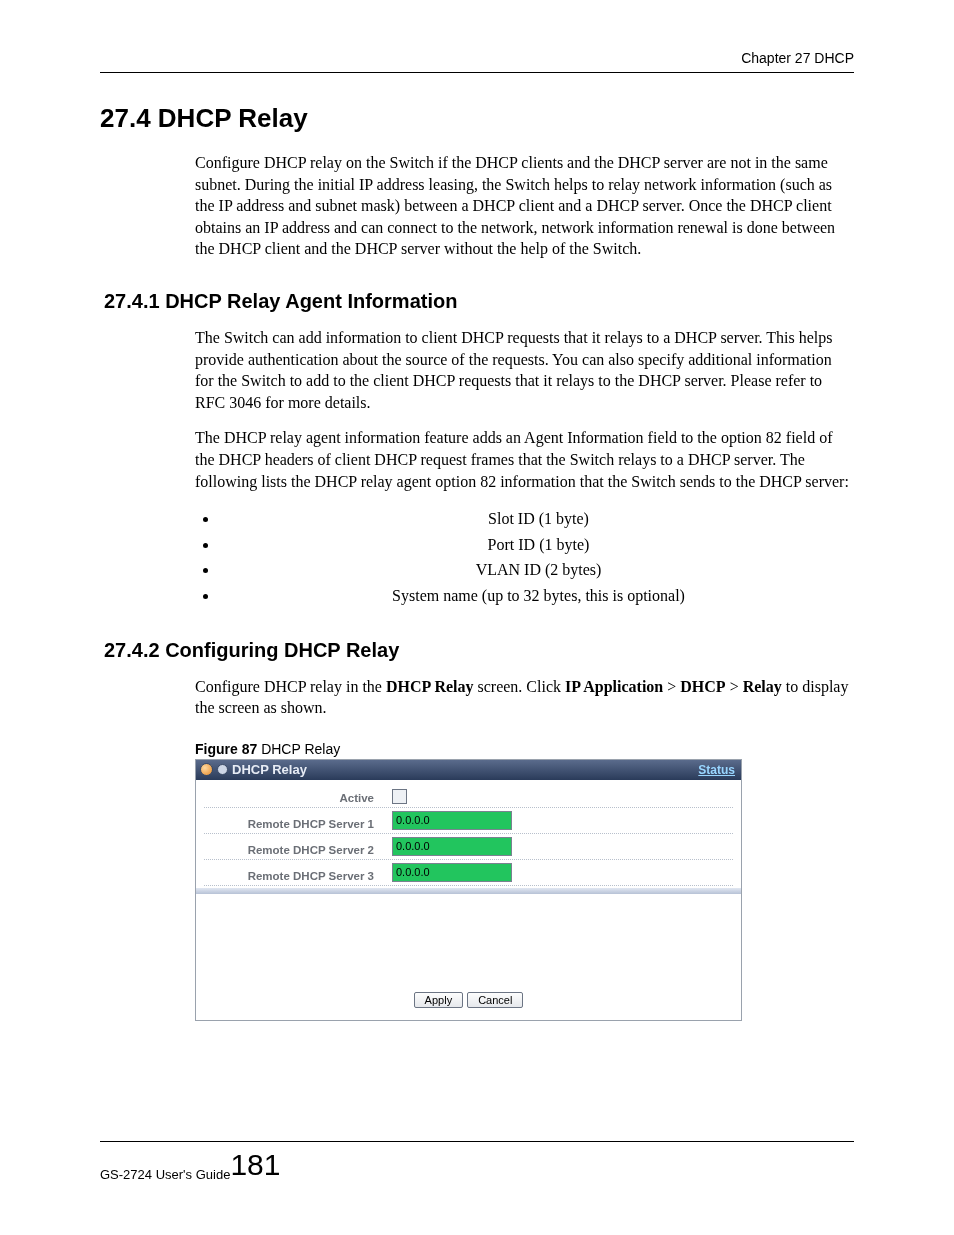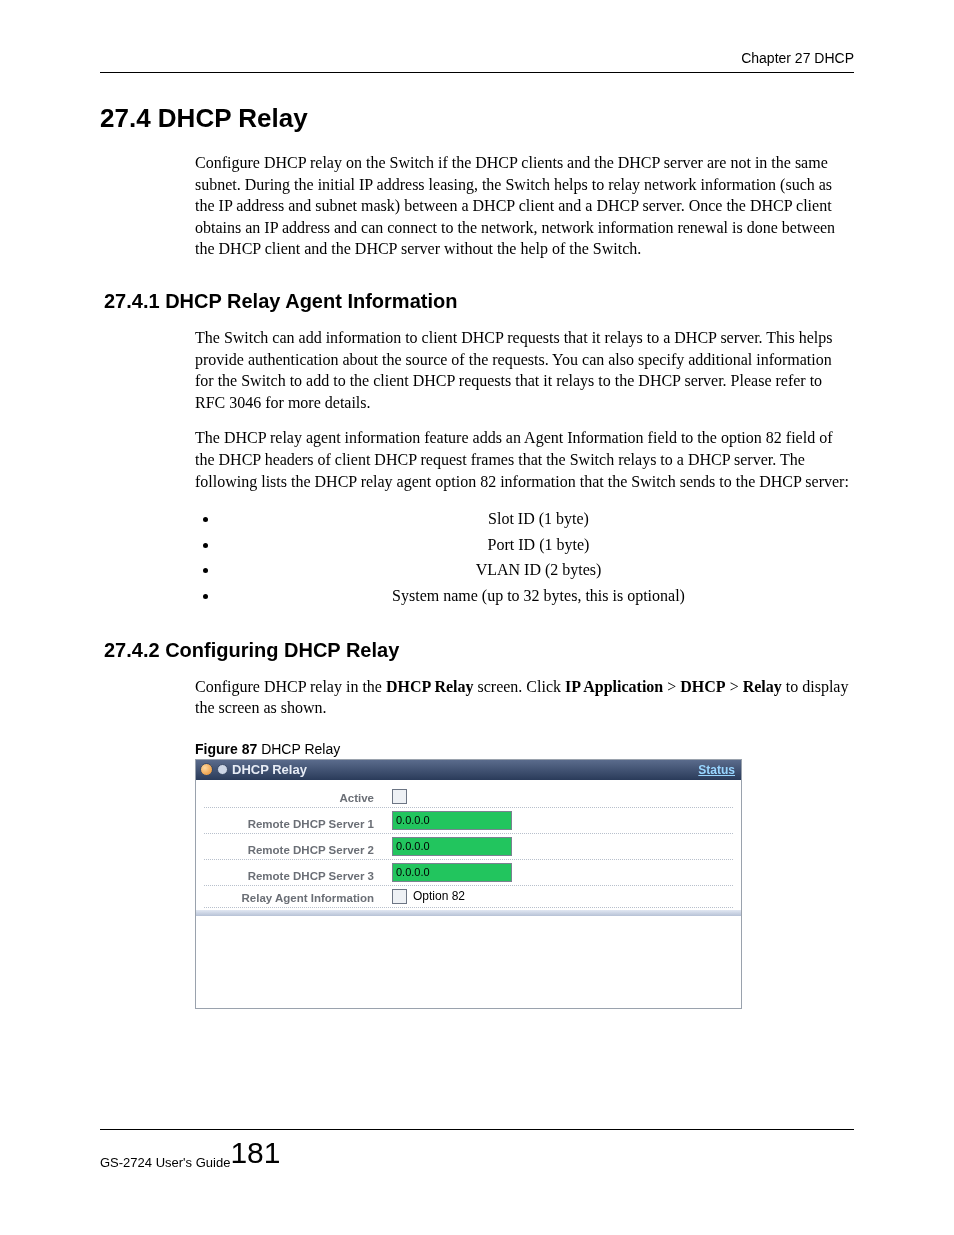--- a/index.html
+++ b/index.html
@@ -200,29 +200,26 @@
       <div class="ui-field">
           <input class="ui-text" value="0.0.0.0" style="">
         </div>
     </div>
     <div class="ui-row">
       <div class="ui-label">Remote DHCP Server 3</div>
       <div class="ui-field">
           <input class="ui-text" value="0.0.0.0" style="">
         </div>
     </div>
-    <div class="ui-row">
-      <div class="ui-label">Relay Agent Information</div>
-      <div class="ui-field">
-        <span class="ui-check"></span>
-        <span>Option 82</span>
-      </div>
-    </div>
     <div class="ui-band"></div>
     <div class="ui-spacer"></div>
+    <div class="ui-buttons">
+      <button class="ui-btn">Apply</button>
+      <button class="ui-btn">Cancel</button>
+    </div>
   </div>
 </div>
 
 <hr class="footer-hr">
 <div class="footer">
   <span class="guide">GS-2724 User's Guide</span>
   <span class="pagenum">181</span>
 </div>
 
 </body></html>

